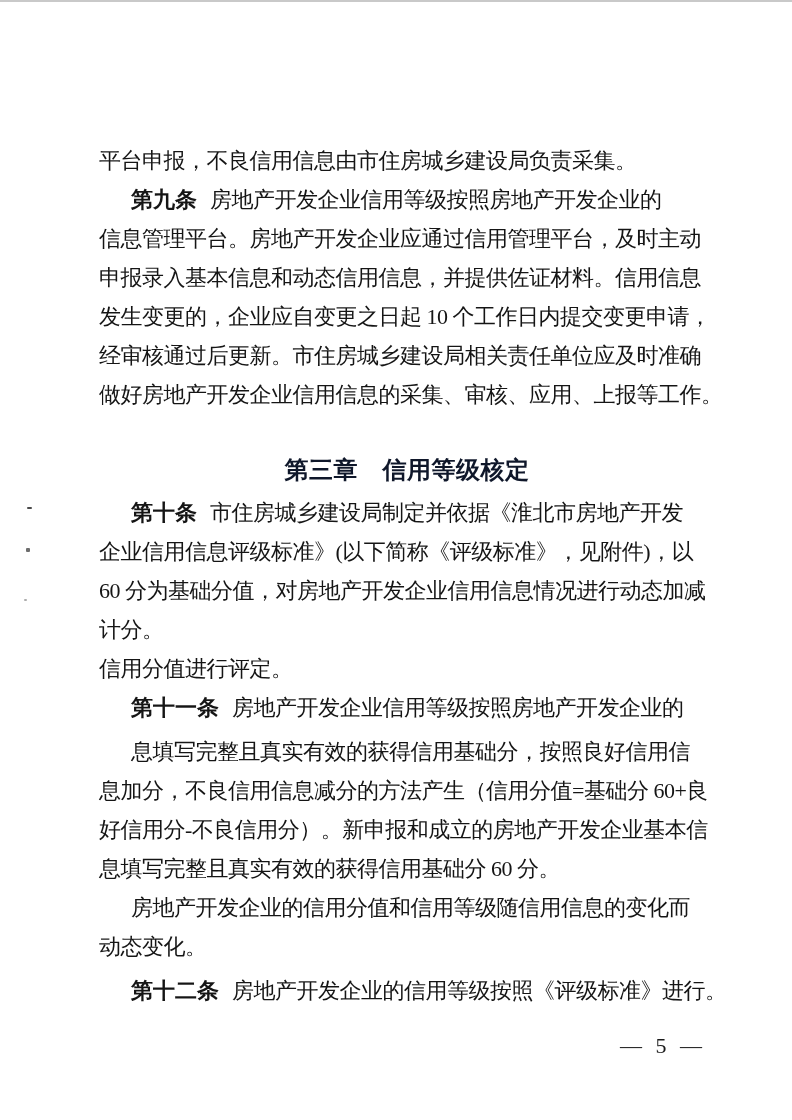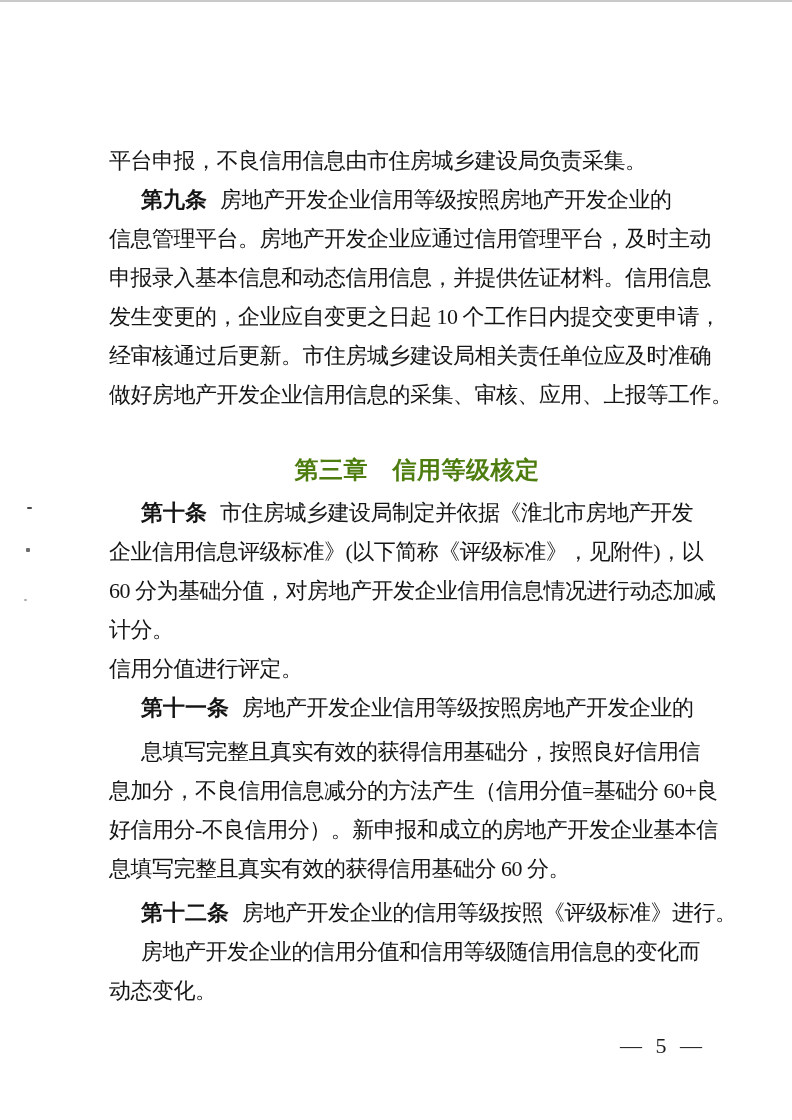--- a/index.html
+++ b/index.html
@@ -19,21 +19,21 @@
   .scan-edge {
     position: absolute;
     top: 0;
     left: 0;
     width: 100%;
     height: 2px;
     background: #c9c9c9;
   }
   .doc-body {
     position: absolute;
-    left: 109px;
+    left: 99px;
     top: 141px;
     width: 616px;
   }
   .para { margin: 0; }
   .para.gap-before { margin-top: 5px; }
   .line {
     height: 39px;
     line-height: 39px;
     font-size: 22px;
     letter-spacing: -0.5px;
@@ -54,21 +54,21 @@
   .chapter-heading {
     height: 39px;
     line-height: 39px;
     margin-top: 36px;
     margin-bottom: 4px;
     text-align: center;
     font-family: "Liberation Sans", "DejaVu Sans", sans-serif;
     font-weight: 700;
     font-size: 24px;
     letter-spacing: 0.5px;
-    color: #4d7c0f;
+    color: #0f172a;
   }
   .page-number {
     position: absolute;
     top: 1031px;
     right: 86px;
     height: 30px;
     line-height: 30px;
     font-size: 22px;
     letter-spacing: 4px;
     color: #1a1a1a;
@@ -111,26 +111,26 @@
       <div class="para">
         <div class="line"><span class="seg">信用分值进行评定。</span></div>
         <div class="line indent"><span class="seg seg-bold">第十一条</span><span class="seg-gap"></span><span class="seg">房地产开发企业信用等级按照房地产开发企业的</span></div>
       </div>
       <div class="para gap-before">
         <div class="line indent"><span class="seg">息填写完整且真实有效的获得信用基础分，按照良好信用信</span></div>
         <div class="line"><span class="seg">息加分，不良信用信息减分的方法产生（信用分值=基础分 60+良</span></div>
         <div class="line"><span class="seg">好信用分-不良信用分）。新申报和成立的房地产开发企业基本信</span></div>
         <div class="line"><span class="seg">息填写完整且真实有效的获得信用基础分 60 分。</span></div>
       </div>
-      <div class="para gap-before">
-        <div class="line indent"><span class="seg seg-bold">第十二条</span><span class="seg-gap"></span><span class="seg">房地产开发企业的信用等级按照《评级标准》进行。</span></div>
-      </div>
       <div class="para">
         <div class="line indent"><span class="seg">房地产开发企业的信用分值和信用等级随信用信息的变化而</span></div>
         <div class="line"><span class="seg">动态变化。</span></div>
+      </div>
+      <div class="para gap-before">
+        <div class="line indent"><span class="seg seg-bold">第十二条</span><span class="seg-gap"></span><span class="seg">房地产开发企业的信用等级按照《评级标准》进行。</span></div>
       </div>
     </div>
 
   <div class="speck speck-1"></div>
   <div class="speck speck-2"></div>
   <div class="speck speck-3"></div>
 
   <div class="page-number">— 5 —</div>
 </div>
 

